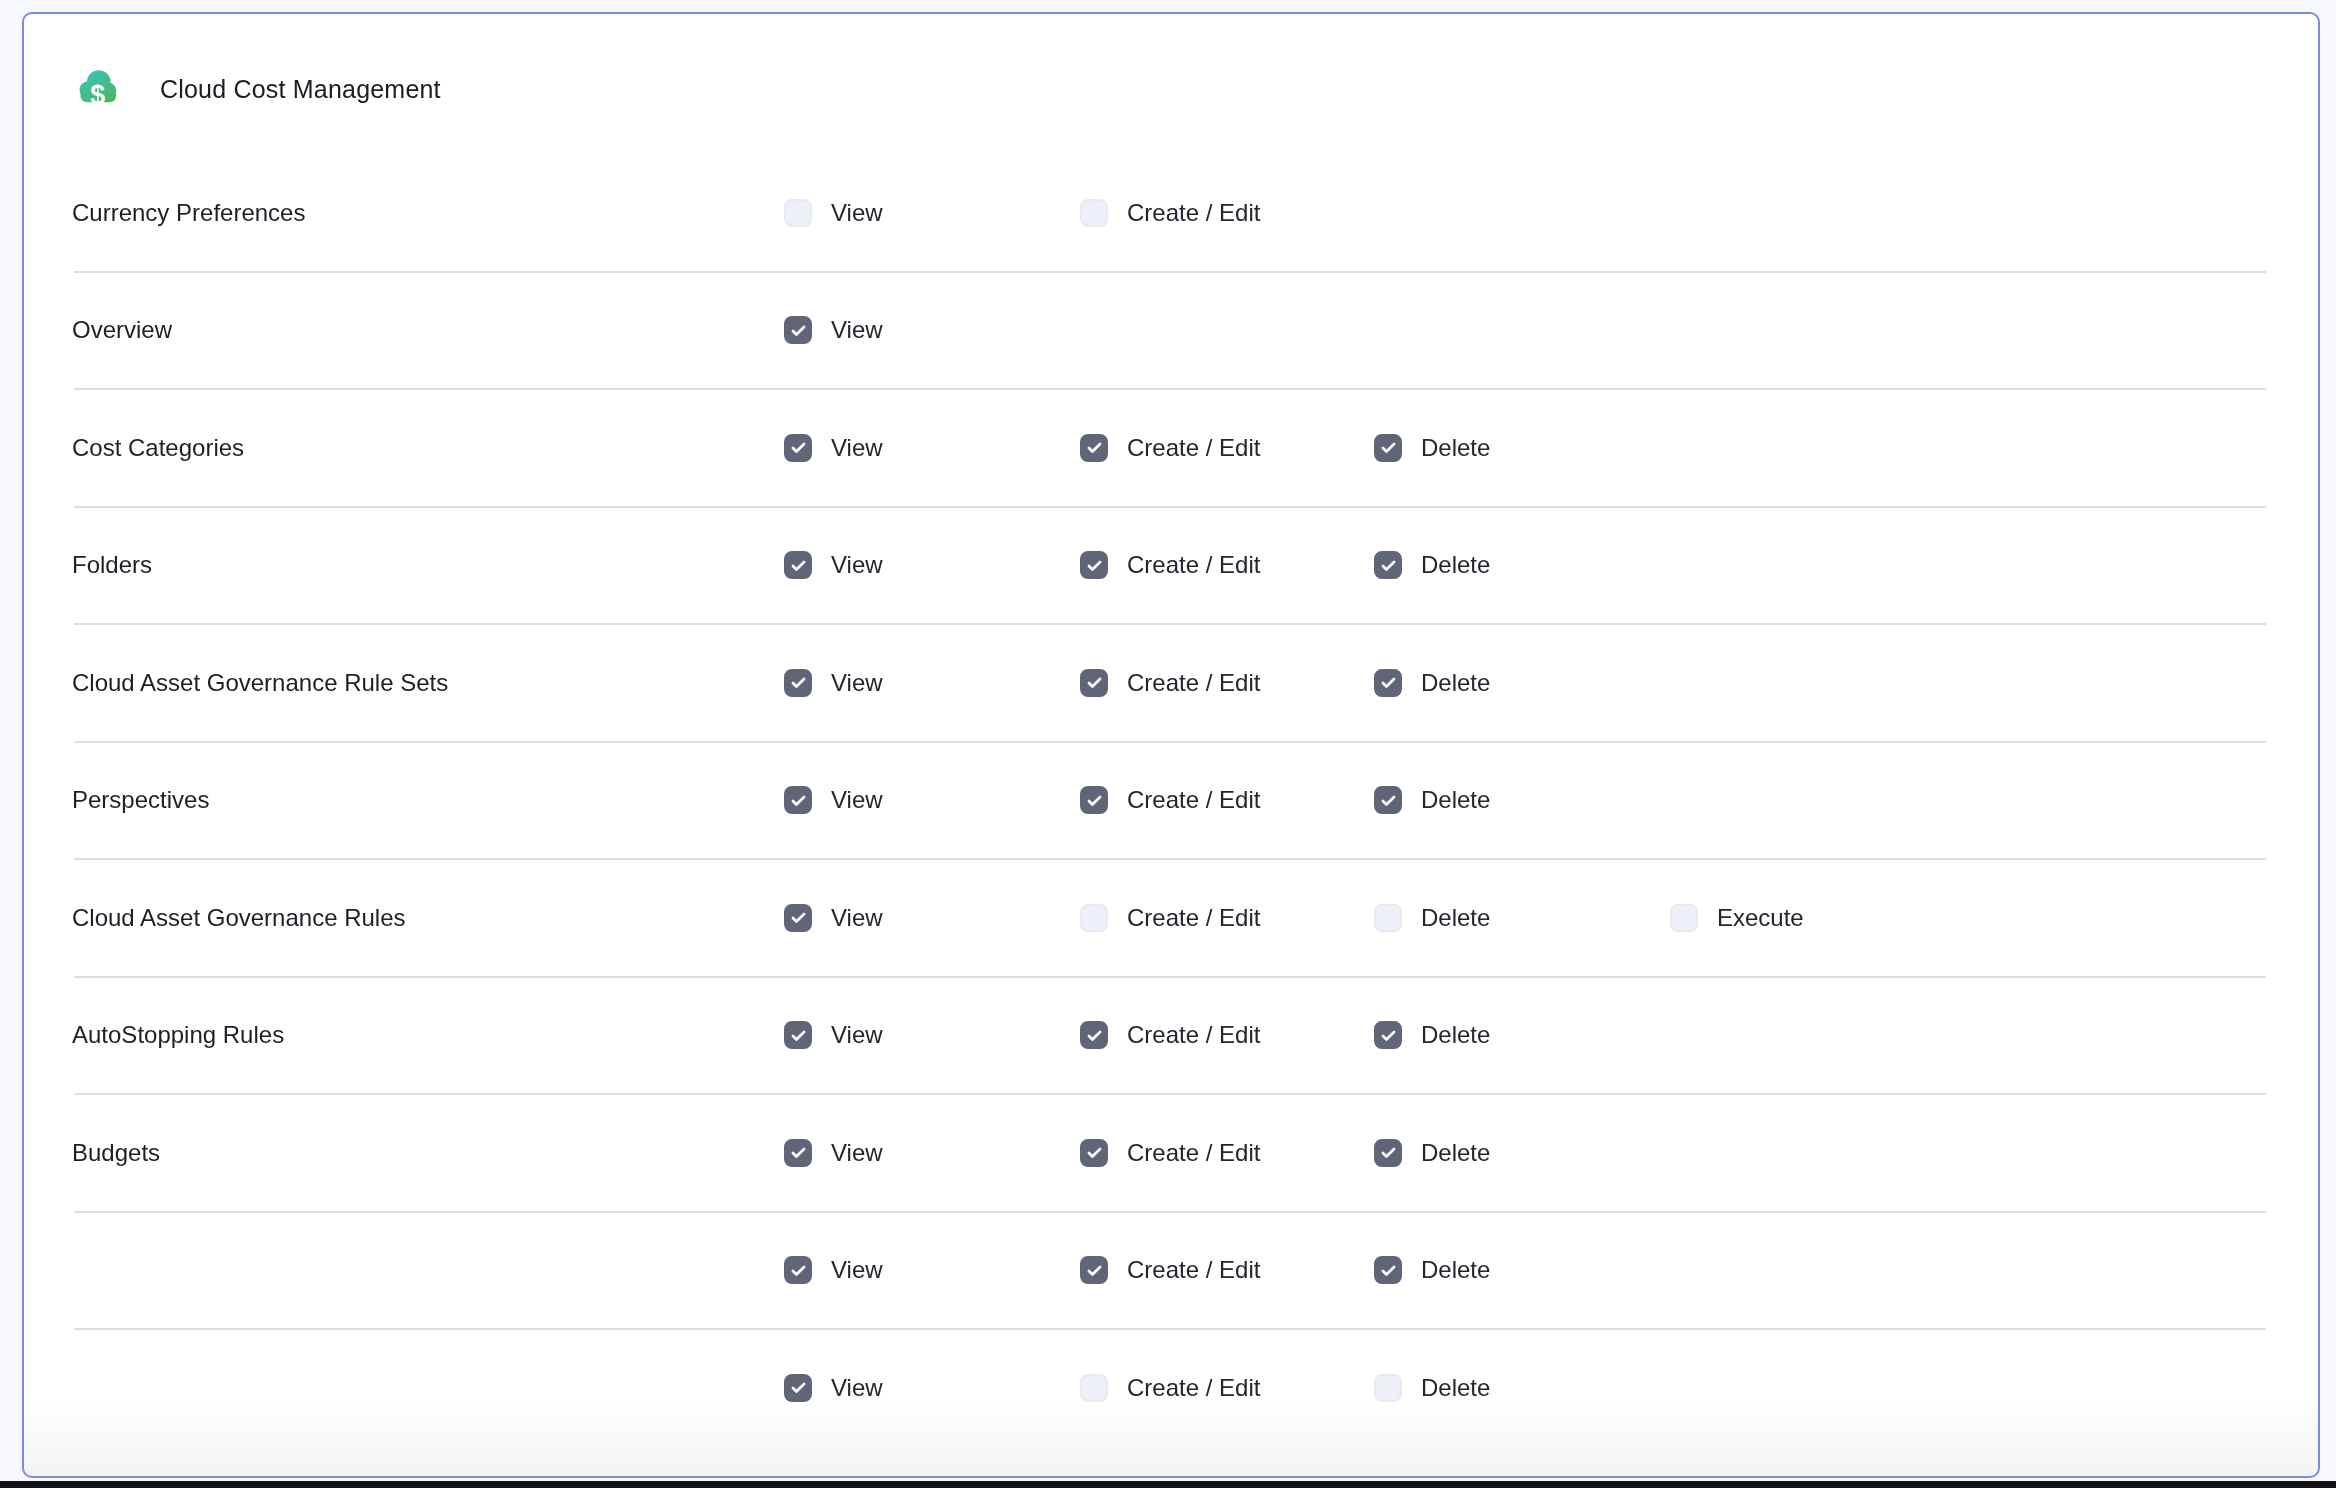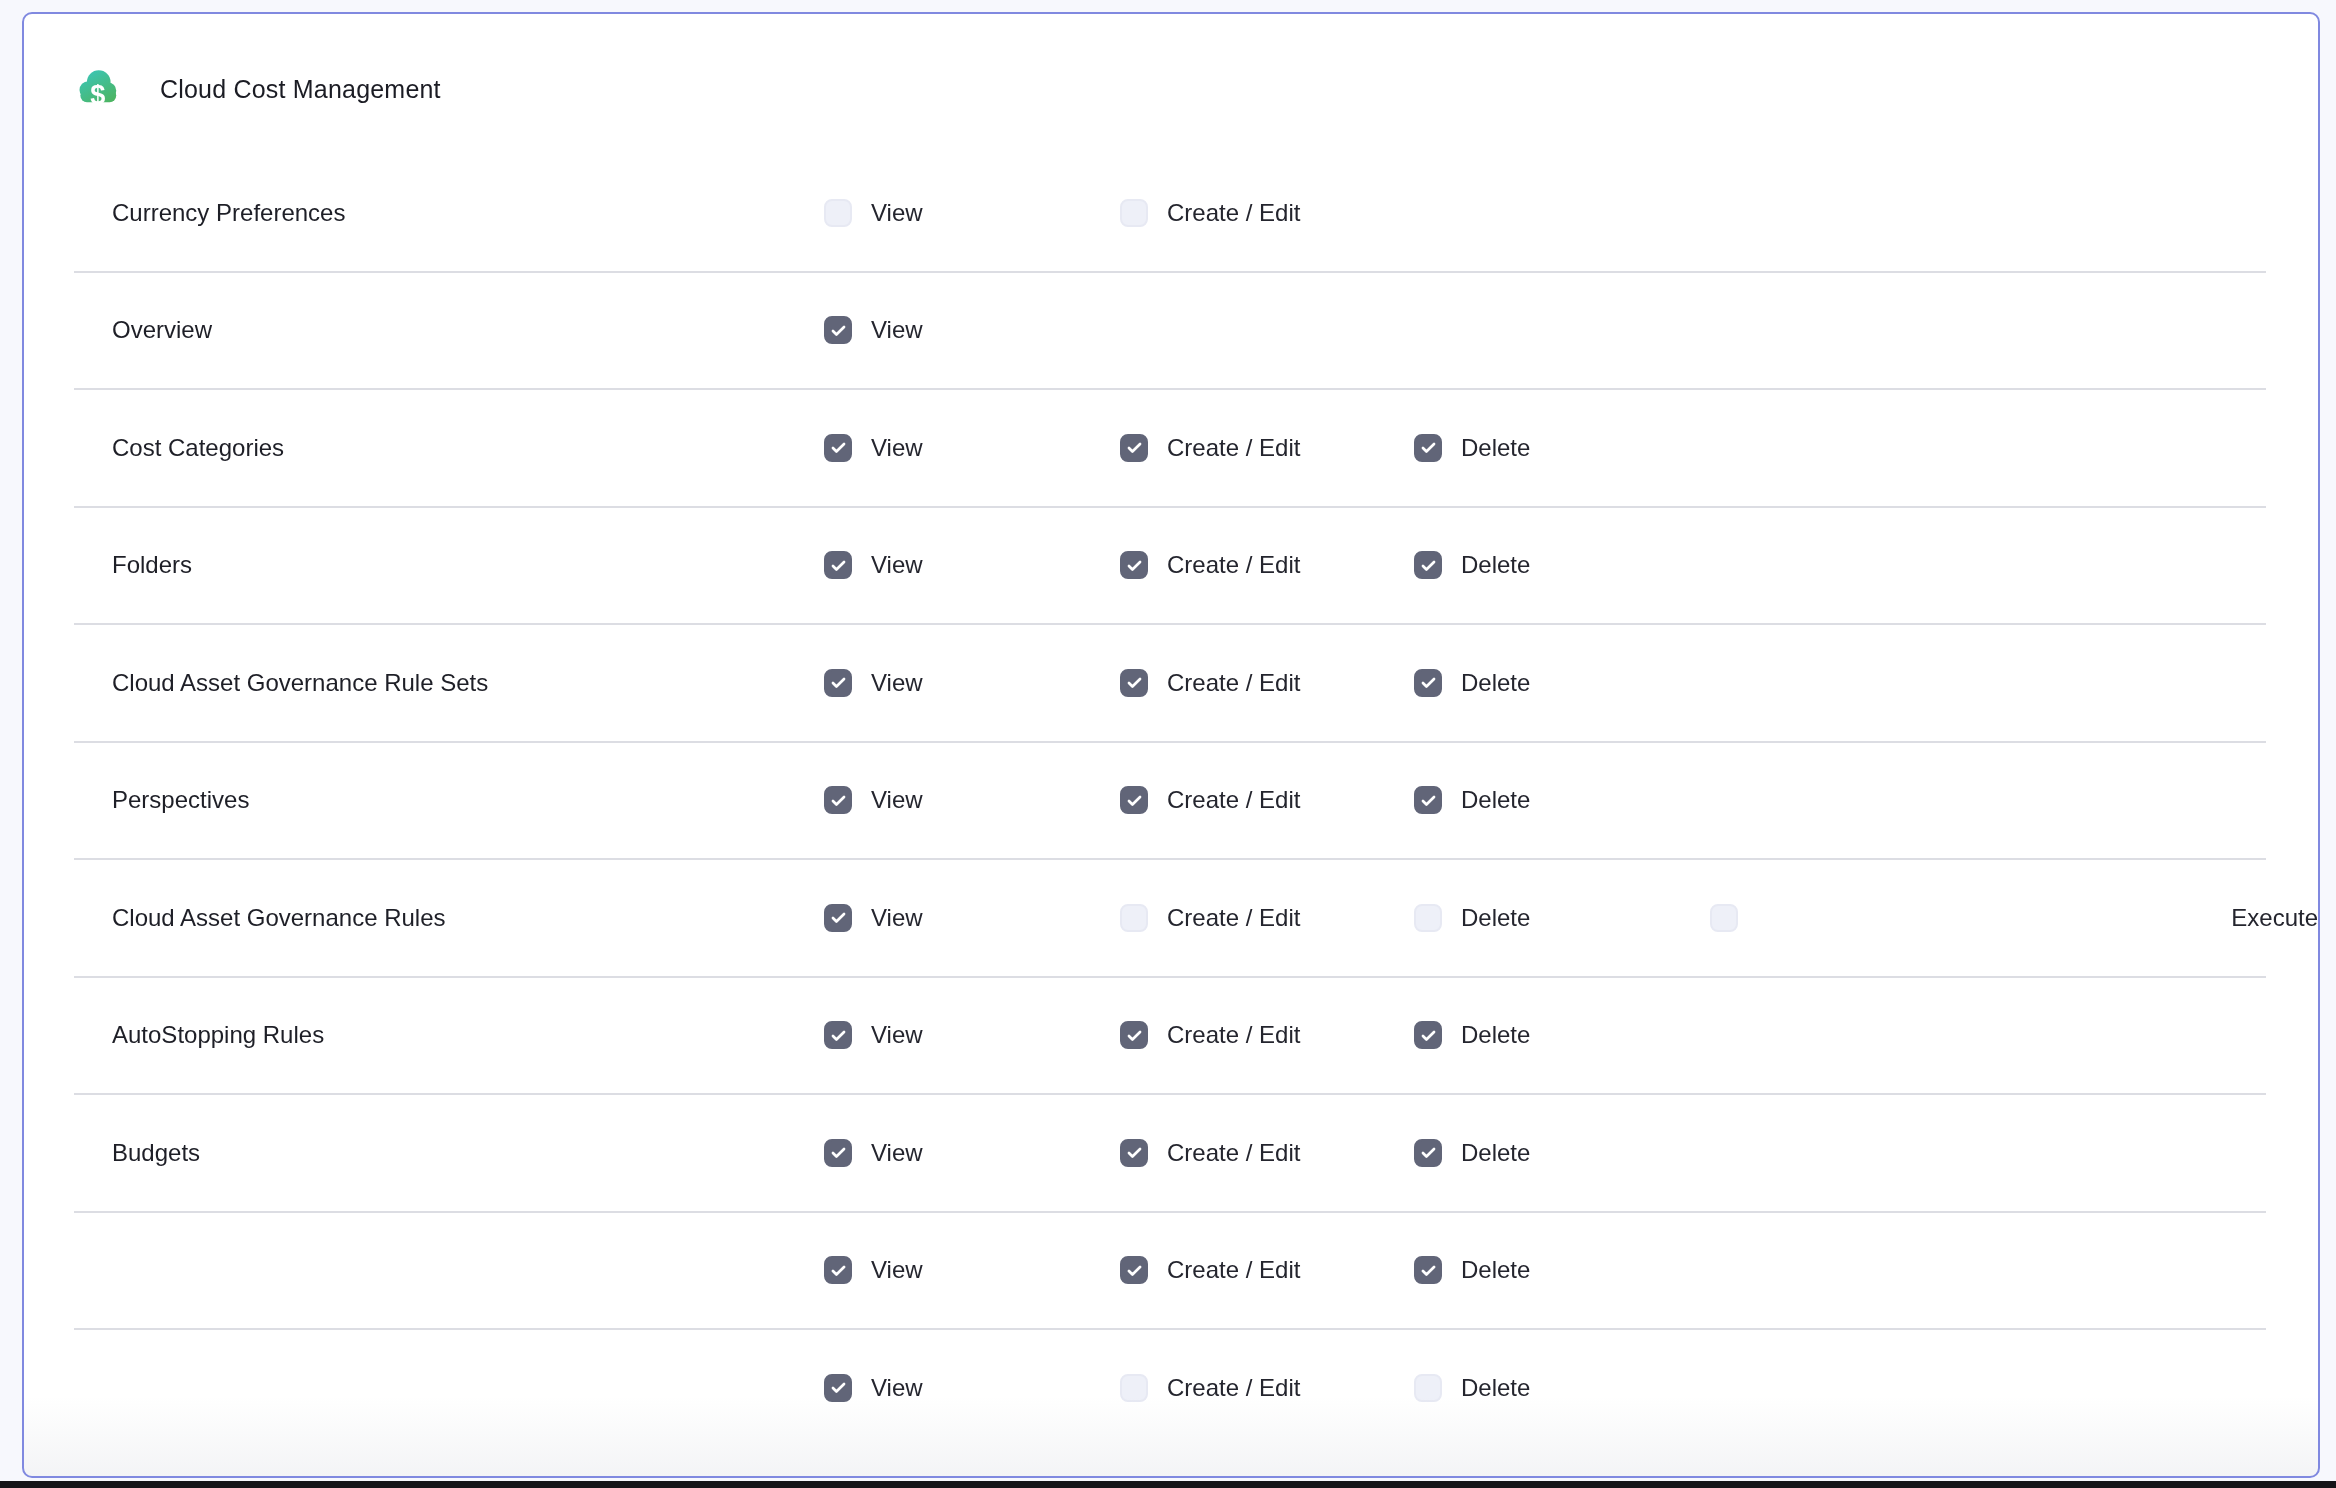--- a/index.html
+++ b/index.html
@@ -24,21 +24,21 @@
     display:flex;align-items:center;gap:42px;
   }
   .module-icon{width:42px;height:46px;flex:0 0 auto}
   .module-title{
     font-size:25px;font-weight:400;color:#1b1c24;letter-spacing:.2px;white-space:nowrap;
   }
   .rows{position:absolute;left:0;top:140px;right:0}
   .perm-row{
     position:relative;display:grid;
     grid-template-columns:712px 296px 294px 296px 1fr;
-    align-items:center;height:117.5px;padding-left:88px;box-sizing:border-box;
+    align-items:center;height:117.5px;padding-left:48px;box-sizing:border-box;
   }
   .perm-row::after{
     content:"";position:absolute;left:50px;right:52px;bottom:-1px;height:2px;
     background:#dcdde3;
   }
   .perm-row:last-child::after{display:none}
   .resource{font-size:24px;color:#1e1f27;white-space:nowrap}
   .perm-cell{display:flex;align-items:center;gap:19px}
   .cb{
     width:28px;height:28px;border-radius:8px;box-sizing:border-box;flex:0 0 auto;
@@ -218,21 +218,21 @@
           <span class="cb-label">View</span>
         </div>
         <div class="perm-cell" style="grid-column: 3;">
           <span class="cb"></span>
           <span class="cb-label">Create / Edit</span>
         </div>
         <div class="perm-cell" style="grid-column: 4;">
           <span class="cb"></span>
           <span class="cb-label">Delete</span>
         </div>
-        <div class="perm-cell" style="grid-column: 5; justify-content: space-between;">
+        <div class="perm-cell" style="grid-column: 5;">
           <span class="cb"></span>
           <span class="cb-label">Execute</span>
         </div>
       </div>
       <div class="perm-row">
         <span class="resource">AutoStopping Rules</span>
         <div class="perm-cell" style="grid-column: 2;">
           <span class="cb checked">
             <svg viewBox="0 0 24 24">
               <path d="M5 12.6l4.4 4.4L19 7.6" fill="none" stroke="#ffffff" stroke-width="3.4" stroke-linecap="round" stroke-linejoin="round"></path>

